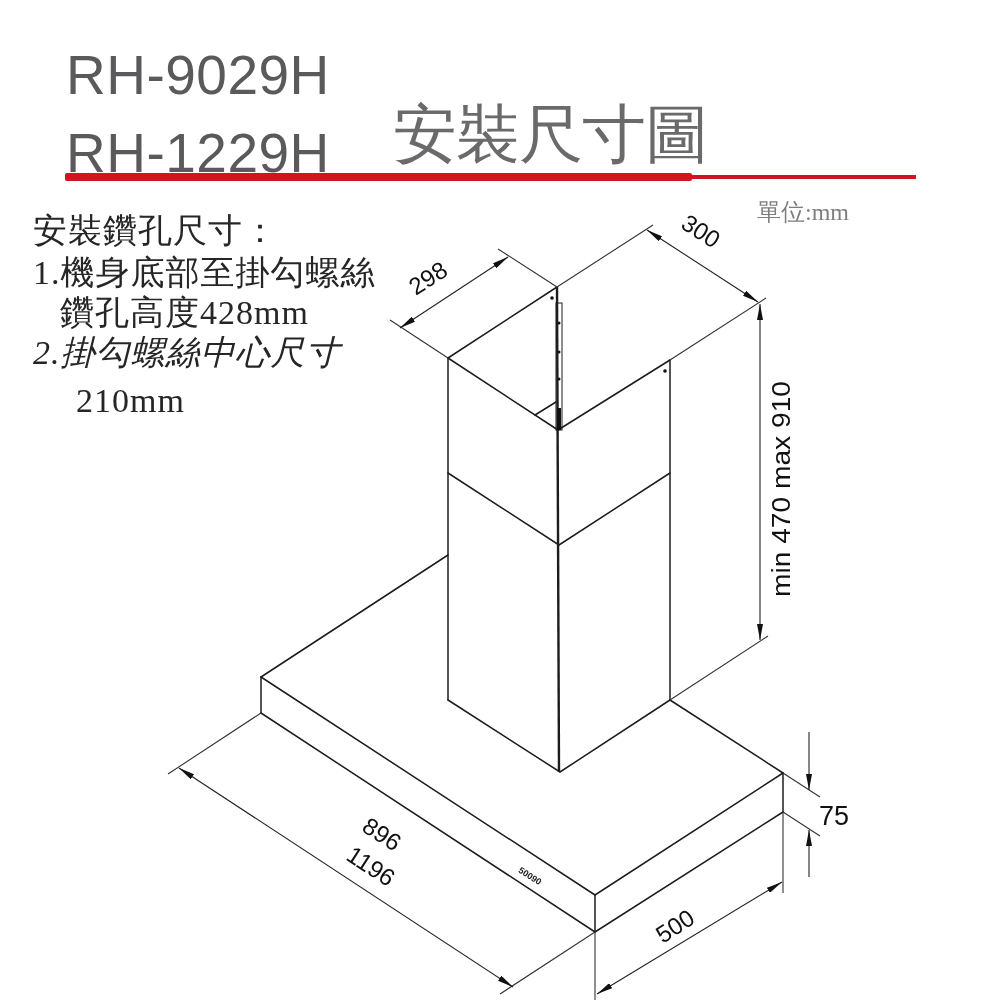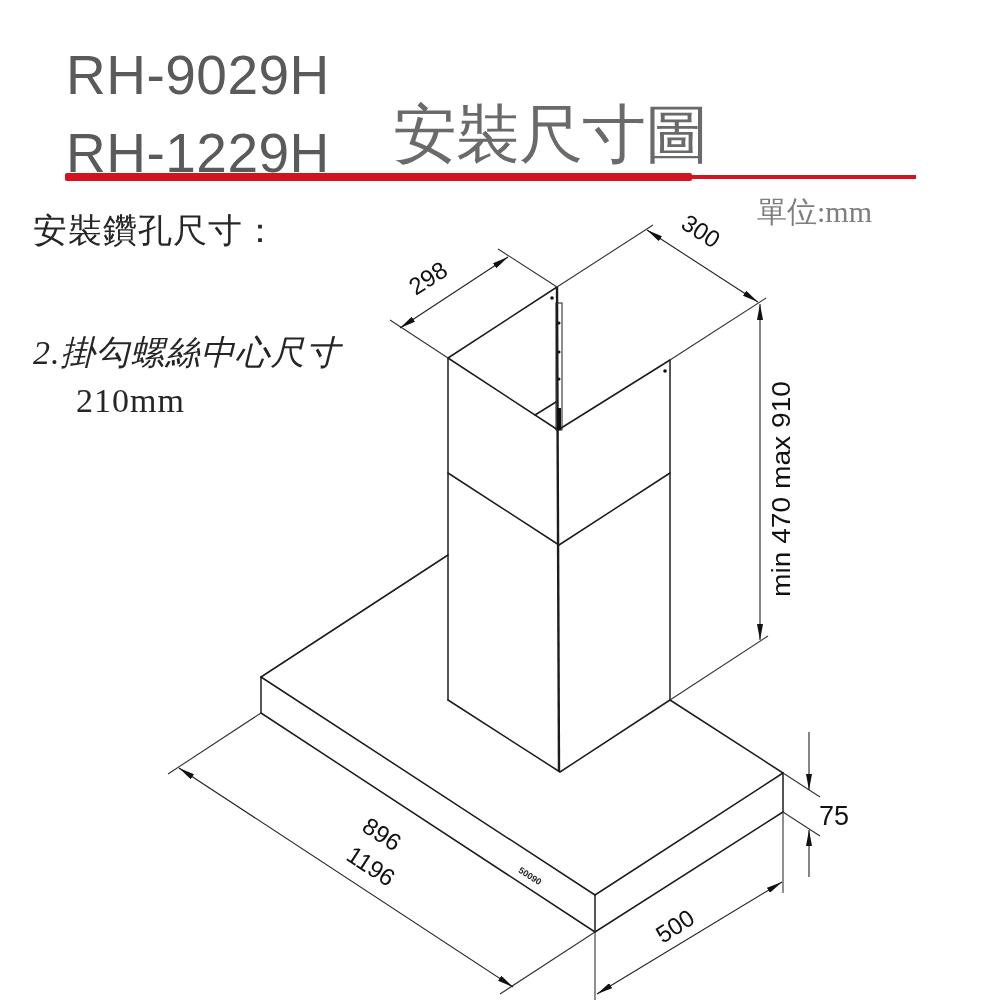--- a/index.html
+++ b/index.html
@@ -11,21 +11,21 @@
   .model.m1 { top: 48px; }
   .model.m2 { top: 106px; margin-top: 20px; }
   .title {
     position: absolute; left: 393px; top: 103px; font-family: "DejaVu Serif", serif;
     font-size: 64px; line-height: 62px; color: #6a6a6a; letter-spacing: -1px; white-space: nowrap;
   }
   .rule-thick { position: absolute; left: 65px; top: 173px; width: 627px; height: 8px; background: #d21420; border-radius: 2px; }
   .rule-thin  { position: absolute; left: 690px; top: 175px; width: 246px; height: 4px; background: #d21420; }
   .unit {
     position: absolute; left: 757px; top: 192px; font-family: "Liberation Serif", serif;
-    font-size: 30px; line-height: 40px; color: #7e7e7e; white-space: nowrap;
+    font-size: 24px; line-height: 40px; color: #7e7e7e; white-space: nowrap;
   }
   .note {
     position: absolute; font-family: "Liberation Serif", serif; font-size: 34px; line-height: 40px;
     color: #262626; white-space: nowrap; letter-spacing: 1px;
   }
   .note.l1 { left: 33px; top: 211px; }
   .note.l2 { left: 33px; top: 253px; }
   .note.l3 { left: 60px; top: 293px; }
   .note.l4 { left: 33px; top: 333px; font-style: italic; }
   .note.l5 { left: 60px; top: 381px; margin-left: 16px; }
@@ -45,20 +45,24 @@
   <div class="model m1">RH-9029H</div>
   <div class="model m2">RH-1229H</div>
   <div class="title">安裝尺寸圖</div>
 
   <div class="rule-thick"></div>
   <div class="rule-thin"></div>
 
   <div class="unit">單位:mm</div>
 
   <div class="note l1">安裝鑽孔尺寸：</div>
+  <div class="note l2">
+    <span>1.</span><span>機身底部至掛勾螺絲</span>
+  </div>
+  <div class="note l3">鑽孔高度428mm</div>
   <div class="note l4">
     <span>2.</span><span>掛勾螺絲中心尺寸</span>
   </div>
   <div class="note l5">210mm</div>
 
   <svg class="drawing" width="1000" height="1000" viewBox="0 0 1000 1000">
     <defs>
       <marker id="arr" viewBox="0 0 16 6" refX="16" refY="3" markerWidth="16" markerHeight="6" markerUnits="userSpaceOnUse" orient="auto-start-reverse">
         <path d="M0,0 L16,3 L0,6 z" fill="#111"></path>
       </marker>

